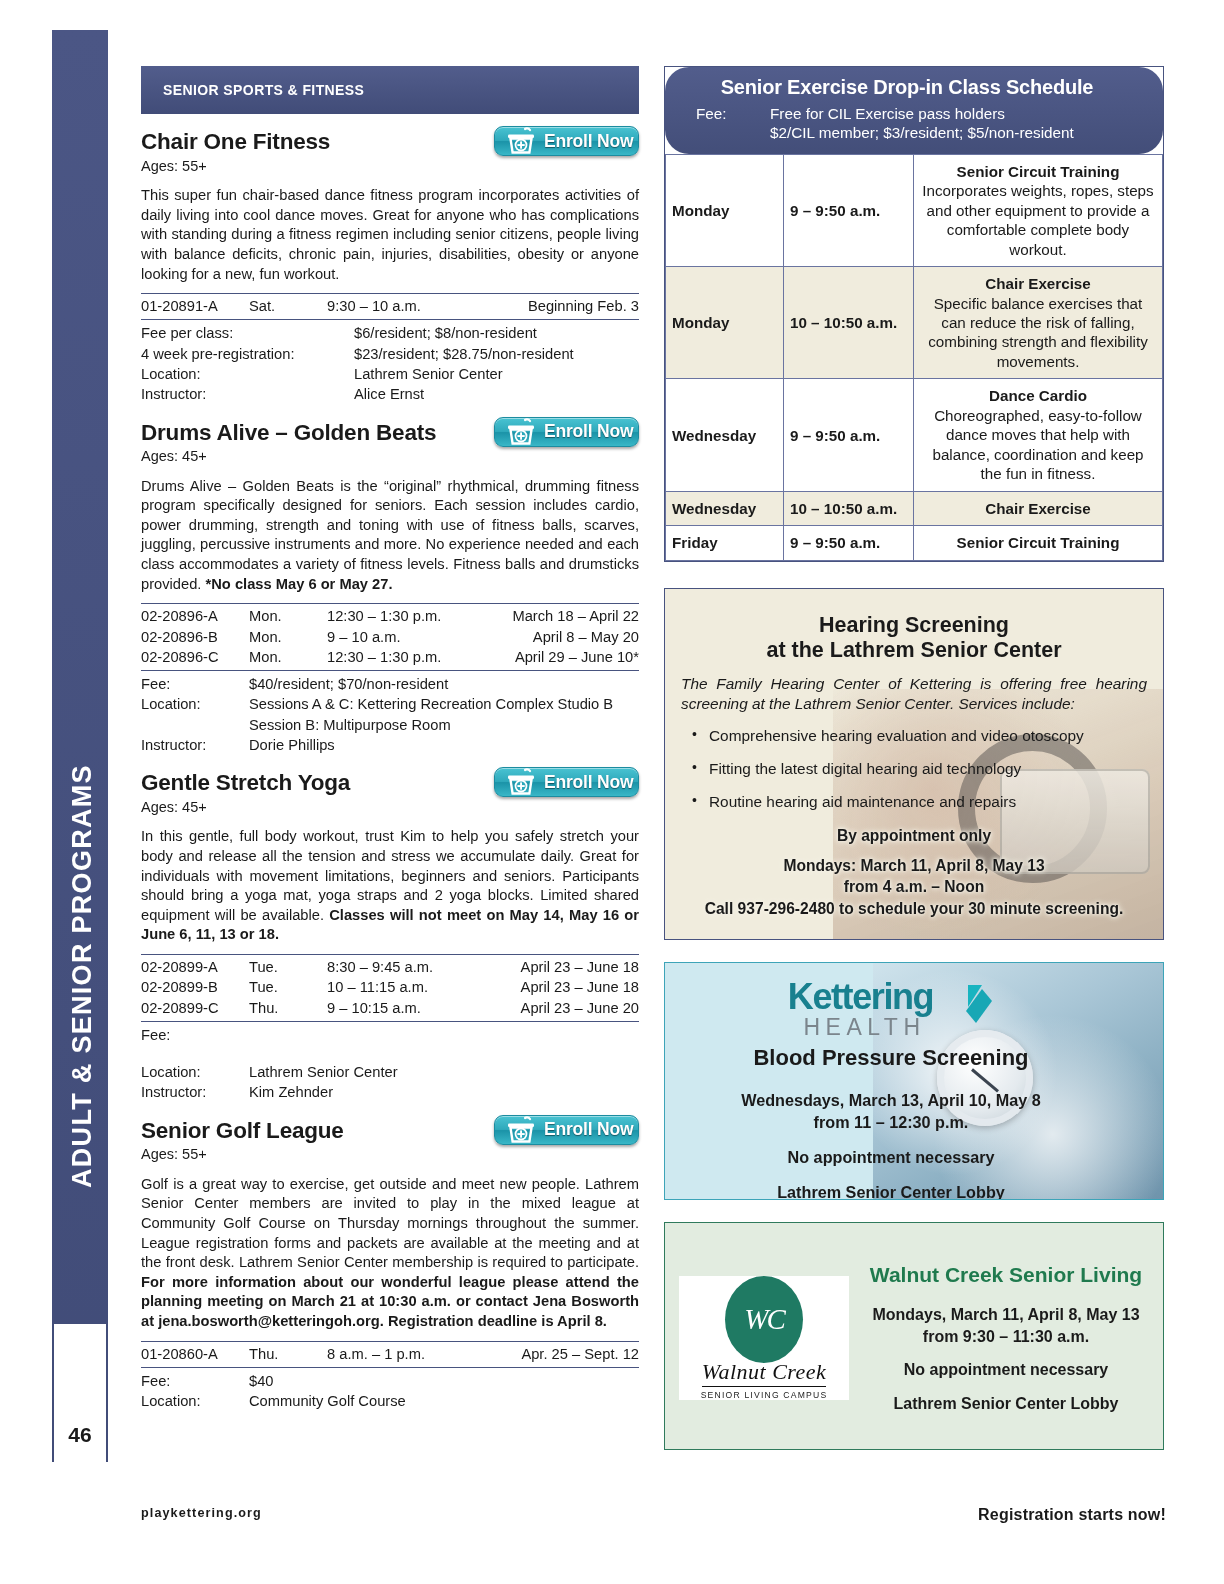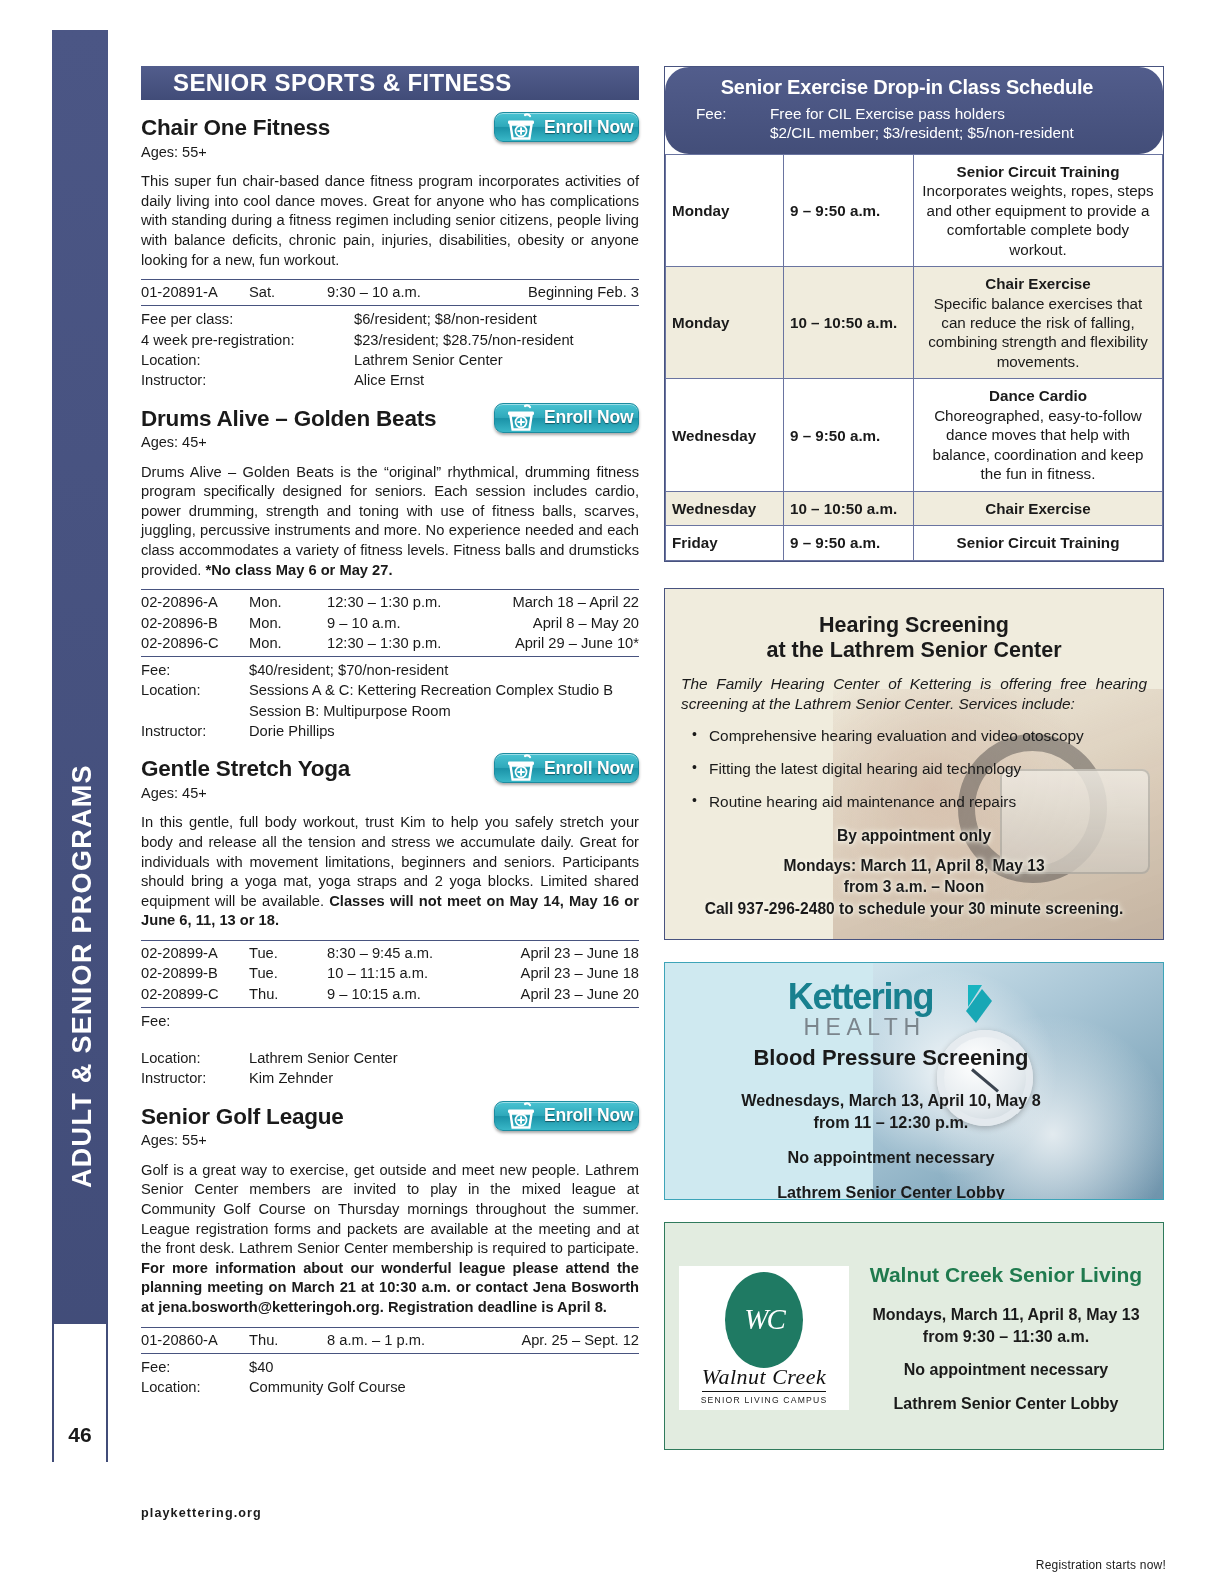--- a/index.html
+++ b/index.html
@@ -37,25 +37,25 @@
     padding-bottom: 16px;
   }
   .page-number-box span { font-size: 21px; font-weight: 700; color: #1a1a1a; }
 
   
   .col-left  { position: absolute; left: 141px; top: 66px; width: 498px; }
   .col-right { position: absolute; left: 664px; top: 66px; width: 500px; }
 
   
   .section-banner {
-    height: 34px; background: #48537f;
+    height: 48px; background: #48537f;
     background: linear-gradient(180deg,#525d8c 0%,#414c78 100%);
     color: #fff; display: flex; align-items: center;
-    padding-left: 32px;
-    font-size: 24px; font-weight: 700; letter-spacing: 0.4px;
+    padding-left: 22px;
+    font-size: 14px; font-weight: 700; letter-spacing: 0.4px;
   }
 
   
   .program { position: relative; margin-top: 16px; }
   .program-head { position: relative; min-height: 46px; }
   .program-title { font-size: 22.5px; font-weight: 700; letter-spacing: -0.2px; line-height: 1.1; }
   .program-ages { font-size: 14.5px; margin-top: 3px; }
 
   
   .enroll-btn {
@@ -201,21 +201,21 @@
 
   .promo-wc {
     margin-top: 22px;
     border: 1.6px solid #2f7a5c;
     background: #e2ece0;
     height: 228px;
     padding: 16px 14px 12px 14px;
     display: flex; align-items: center; gap: 14px;
   }
   .wc-logo {
-    flex: 0 0 170px; width: 170px; height: 144px; background: #ffffff;
+    flex: 0 0 170px; width: 170px; height: 124px; background: #ffffff;
     display: flex; flex-direction: column; align-items: center; justify-content: center;
     position: relative;
   }
   .wc-oval {
     width: 78px; height: 96px; border-radius: 50%;
     background: #1f7a63;
     display: flex; align-items: center; justify-content: center;
     position: relative; margin-bottom: -12px;
   }
   .wc-oval .wc-mono { color: #fff; font-family: "Liberation Serif", serif; font-style: italic; font-size: 29px; letter-spacing: -2px; }
@@ -226,22 +226,22 @@
   .wc-lines { margin-top: 16px; }
   .wc-lines .ln { font-size: 16px; font-weight: 700; line-height: 1.36; }
   .wc-lines .gap { height: 12px; }
 
   
   .footer-left {
     position: absolute; left: 141px; top: 1506px;
     font-size: 12.6px; font-weight: 700; letter-spacing: 1.1px;
   }
   .footer-right {
-    position: absolute; right: 58px; top: 1558px;
-    font-size: 12px; font-weight: 400; letter-spacing: .2px;
+    position: absolute; right: 58px; top: 1506px;
+    font-size: 16px; font-weight: 700; letter-spacing: .2px;
   }
 </style>
 </head>
 <body>
 
 <div class="page">
 
   <div class="side-tab">
     <div class="side-tab-label">ADULT &amp; SENIOR PROGRAMS</div>
   </div>
@@ -533,21 +533,21 @@
         <div class="ph-body">The Family Hearing Center of Kettering is offering free hearing screening at the Lathrem Senior Center. Services include:</div>
         <ul class="ph-list" id="hearing-bullets">
             <li>Comprehensive hearing evaluation and video otoscopy</li>
             <li>Fitting the latest digital hearing aid technology</li>
             <li>Routine hearing aid maintenance and repairs</li>
           </ul>
         <div class="ph-foot">
           <div class="ln">By appointment only</div>
           <div class="gap"></div>
           <div class="ln">Mondays: March 11, April 8, May 13</div>
-          <div class="ln">from 3 a.m. – Noon</div>
+          <div class="ln">from 4 a.m. – Noon</div>
           <div class="ln">Call 937-296-2480 to schedule your 30 minute screening.</div>
         </div>
       </div>
     </div>
 
     <div class="promo promo-bp">
       <div class="bg-photo"></div>
       <div class="content">
         <div class="kh-logo">
           <div class="kh-word">

